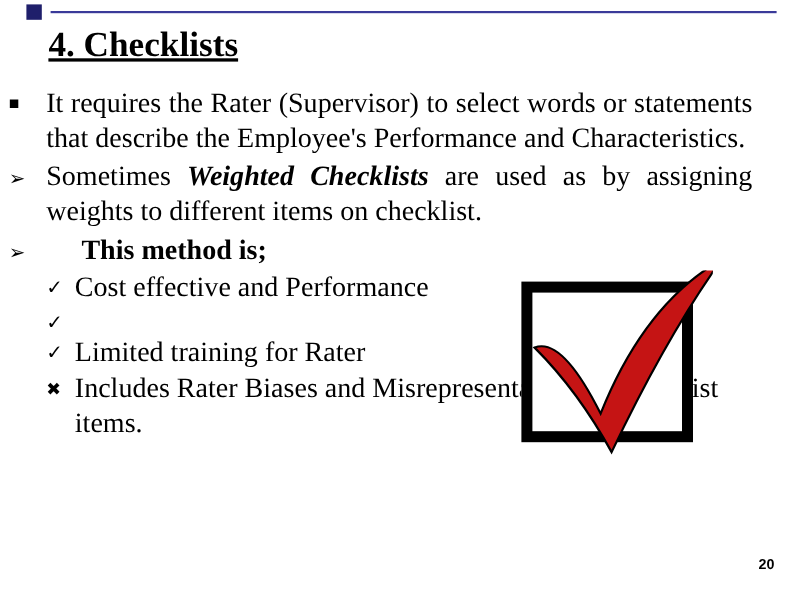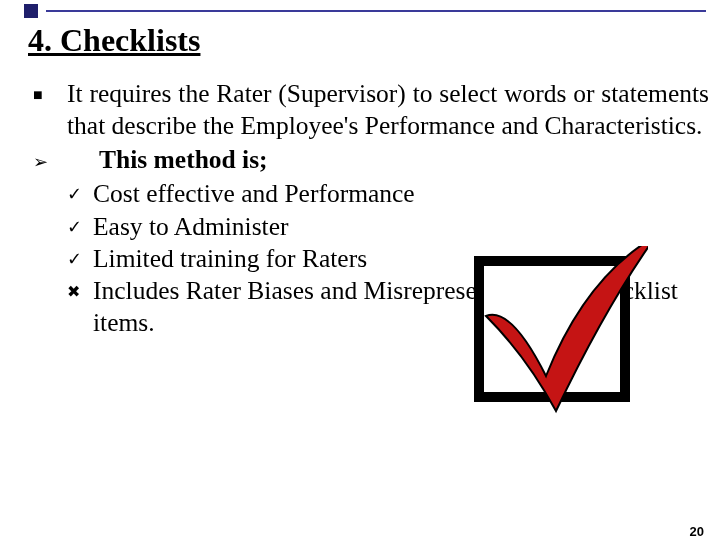--- a/index.html
+++ b/index.html
@@ -1,77 +1,80 @@
 <!DOCTYPE html>
 <html><head>
 <meta charset="utf-8">
 <style>
   * { margin: 0; padding: 0; box-sizing: border-box; }
   html, body { width: 720px; height: 540px; font-family: "Times New Roman", Times, serif; background: #fff; color: #000; overflow: hidden; }
   .slide { position: relative; width: 720px; height: 540px; }
   .topbar { position: absolute; left: 0; top: 0; width: 720px; height: 20px; }
   .topbar .sq { position: absolute; left: 24px; top: 4px; width: 14px; height: 14px; background: #1f1f6b; }
   .topbar .line { position: absolute; left: 46px; top: 10px; width: 660px; height: 2px; background: #3a3a99; }
-  .title { position: absolute; left: 28px; top: 22px; font-size: 32px; font-weight: bold; text-decoration: underline; }
-  .content { position: absolute; left: 33px; top: 78px; width: 676px; font-size: 25.5px; line-height: 1.26; }
+  .title { position: absolute; left: 44px; top: 22px; font-size: 32px; font-weight: bold; text-decoration: underline; }
+  .content { position: absolute; left: 8px; top: 78px; width: 676px; font-size: 25.5px; line-height: 1.26; }
   .item { display: flex; margin-bottom: 2px; text-align: justify; }
   .bullet { width: 34px; flex-shrink: 0; font-family: Arial, sans-serif; font-size: 16px; padding-top: 7px; }
   .bullet.sq::before { content: "■"; color: #000; }
   .bullet.ar::before { content: "➢"; color: #000; font-size: 18px; }
   .body { flex: 1; }
   .sub { padding-left: 34px; }
   .subitem { display: flex; }
   .subbullet { width: 26px; flex-shrink: 0; font-family: Arial, sans-serif; font-size: 18px; padding-top: 5px; }
   .subbullet.ck::before { content: "✓"; }
   .subbullet.cx::before { content: "✖"; font-size: 16px; }
   .em-bi { font-weight: bold; font-style: italic; }
   .b { font-weight: bold; margin-left: 32px; }
   .img { position: absolute; left: 456px; top: 246px; width: 192px; height: 170px; }
   .img .box { position: absolute; left: 18px; top: 10px; width: 156px; height: 146px; border: 10px solid #000; background: #fff; }
   .img svg { position: absolute; left: 0; top: 0; width: 192px; height: 170px; }
-  .pagenum { position: absolute; right: 16px; bottom: 1px; font-family: Arial, sans-serif; font-weight: bold; font-size: 13px; }
+  .pagenum { position: absolute; right: 16px; bottom: 20px; font-family: Arial, sans-serif; font-weight: bold; font-size: 13px; }
 </style>
 </head>
 <body>
 
 <div class="slide">
   <div class="topbar">
     <div class="sq"></div>
     <div class="line"></div>
   </div>
 
   <div class="title">4. Checklists</div>
 
   <div class="content">
 
     <div class="item">
       <div class="bullet sq"></div>
       <div class="body">It requires the Rater (Supervisor) to select words or statements that describe the Employee's Performance and Characteristics.</div>
     </div>
 
+    <div class="item">
+      <div class="bullet ar"></div>
+      <div class="body"><span>Sometimes </span><span class="em-bi">Weighted Checklists</span><span> are used as by assigning weights to different items on checklist.</span></div>
+    </div>
 
     <div class="item">
       <div class="bullet ar"></div>
       <div class="body">
         <span class="b">This method is;</span>
       </div>
     </div>
 
     <div class="sub">
       <div class="subitem">
         <div class="subbullet ck"></div>
         <div>Cost effective and Performance</div>
       </div>
       <div class="subitem">
         <div class="subbullet ck"></div>
-        <div>Easy to Administer</div>
       </div>
       <div class="subitem">
         <div class="subbullet ck"></div>
-        <div>Limited training for Raters</div>
+        <div>Limited training for Rater</div>
       </div>
       <div class="subitem">
         <div class="subbullet cx"></div>
         <div>Includes Rater Biases and Misrepresentation of Checklist items.</div>
       </div>
     </div>
 
   </div>
 
   <div class="img" aria-label="checkbox-with-red-checkmark">

